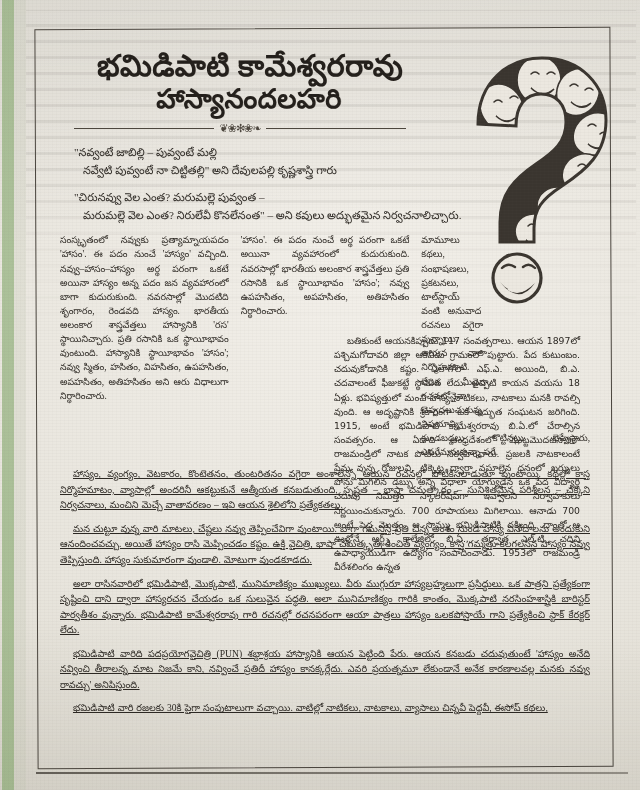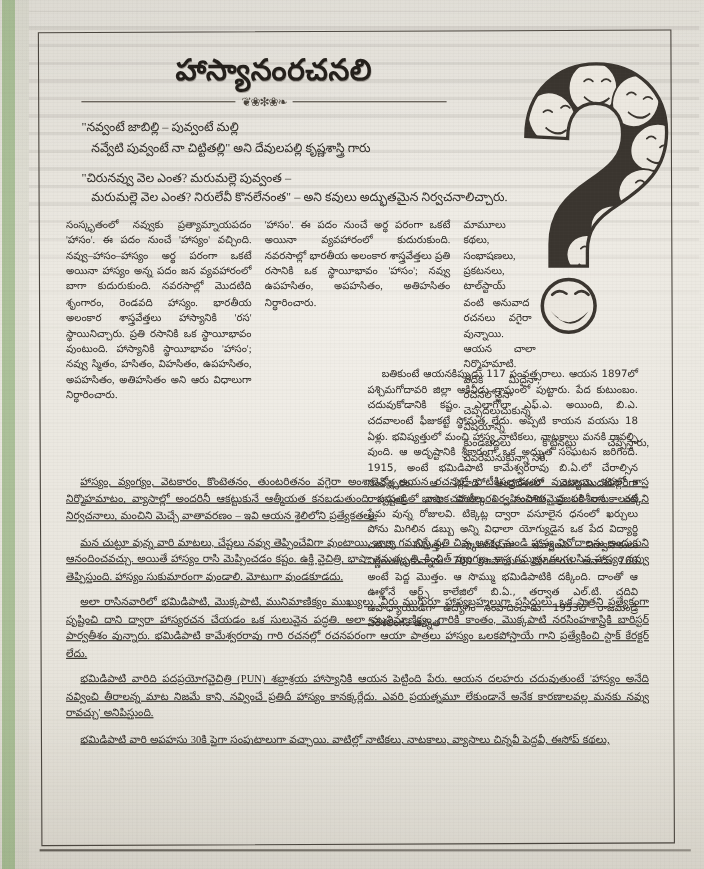--- a/index.html
+++ b/index.html
@@ -260,21 +260,22 @@
         <circle cx="79" cy="232" r="24" fill="#ece8e0" stroke="#3a352f" stroke-width="3.2"></circle>
         <path d="M64 222 q6 -6 13 -1 M85 221 q6 -5 12 1" stroke="#3a352f" stroke-width="2.4" fill="none" stroke-linecap="round"></path>
         <path d="M62 236 q17 20 35 1 q-16 23 -35 -1 Z" fill="#3a352f"></path>
         <path d="M70 243 q9 6 18 0" stroke="#ece8e0" stroke-width="2" fill="none"></path>
       </g>
     </svg>
   </div>
 
   <div class="headline-wrap">
     <div class="headline">
-      <span class="l2">హాస్యానంరచనలి</span>
+      <span class="l1">భమిడిపాటి కామేశ్వరరావు</span>
+      <span class="l2">హాస్యానందలహరి</span>
     </div>
   </div>
 
   <div class="divider">
     <span class="rule"></span>
     <span class="orn">❦❀✻❀❧</span>
     <span class="rule"></span>
   </div>
 
   <div class="quotes">
@@ -303,23 +304,23 @@
       </div>
     </div>
 
     <div class="fullwidth">
       <p class="tp wide ind">హాస్యం, వ్యంగ్యం, వెటకారం, కొంటెతనం, తుంటరితనం వగైరా అంశాలెన్నో ఆయన రచనల్లో పోటీకిసలాడుతూ వుంటాయి. కథల్లో కాస్త నిర్మొహమాటం, వ్యాసాల్లో అందరినీ ఆకట్టుకునే ఆత్మీయత కనబడుతుంది. స్పష్టత – భాషా చమత్కారం – సునిశితమైన పరిశీలన – చక్కని నిర్వచనాలు, మంచిని మెచ్చే వాతావరణం – ఇవి ఆయన శైలిలోని ప్రత్యేకతలు.</p>
       <div class="gap"></div>
       <p class="tp wide ind">మన చుట్టూ వున్న వారి మాటలు, చేష్టలు నవ్వు తెప్పించేవిగా వుంటాయి. బాగా గమనిస్తే ప్రతి చిన్న అంశం నుండి హాస్య వినోదాలను అందుకుని ఆనందించవచ్చు. అయితే హాస్యం రాసి మెప్పించడం కష్టం. ఉక్తి వైచిత్రి, భాషా చమత్కృతి, కించిత్ వ్యంగ్యం, కాస్త గమ్మత్తు కలగలసిన హాస్యం నవ్వు తెప్పిస్తుంది. హాస్యం సుకుమారంగా వుండాలి. మోటుగా వుండకూడదు.</p>
       <div class="gap"></div>
       <p class="tp wide ind">అలా రాసినవారిలో భమిడిపాటి, మొక్కపాటి, మునిమాణిక్యం ముఖ్యులు. వీరు ముగ్గురూ హాస్యబ్రహ్మలుగా ప్రసిద్ధులు. ఒక పాత్రని ప్రత్యేకంగా సృష్టించి దాని ద్వారా హాస్యరచన చేయడం ఒక సులువైన పద్ధతి. అలా మునిమాణిక్యం గారికి కాంతం, మొక్కపాటి నరసింహశాస్త్రికి బారిస్టర్ పార్వతీశం వున్నారు. భమిడిపాటి కామేశ్వరరావు గారి రచనల్లో రచనపరంగా ఆయా పాత్రలు హాస్యం ఒలకపోస్తాయే గాని ప్రత్యేకించి స్టాక్ కేరక్టర్ లేదు.</p>
       <div class="gap"></div>
-      <p class="tp wide ind">భమిడిపాటి వారిది పదప్రయోగవైచిత్రి (PUN) శబ్దాశ్రయ హాస్యానికి ఆయన పెట్టింది పేరు. ఆయన దలహరు చదువుతుంటే 'హాస్యం అనేది నవ్వించి తీరాలన్న మాట నిజమే కాని, నవ్వించే ప్రతిదీ హాస్యం కానక్కర్లేదు. ఎవరి ప్రయత్నమూ లేకుండానే అనేక కారణాలవల్ల మనకు నవ్వు రావచ్చు' అనిపిస్తుంది.</p>
+      <p class="tp wide ind">భమిడిపాటి వారిది పదప్రయోగవైచిత్రి (PUN) శబ్దాశ్రయ హాస్యానికి ఆయన పెట్టింది పేరు. ఆయన కనబడు చదువుతుంటే 'హాస్యం అనేది నవ్వించి తీరాలన్న మాట నిజమే కాని, నవ్వించే ప్రతిదీ హాస్యం కానక్కర్లేదు. ఎవరి ప్రయత్నమూ లేకుండానే అనేక కారణాలవల్ల మనకు నవ్వు రావచ్చు' అనిపిస్తుంది.</p>
       <div class="gap"></div>
-      <p class="tp wide ind">భమిడిపాటి వారి అపహసు 30కి పైగా సంపుటాలుగా వచ్చాయి. వాటిల్లో నాటికలు, నాటకాలు, వ్యాసాలు చిన్నవీ పెద్దవీ, ఈసోప్ కథలు,</p>
+      <p class="tp wide ind">భమిడిపాటి వారి రజలకు 30కి పైగా సంపుటాలుగా వచ్చాయి. వాటిల్లో నాటికలు, నాటకాలు, వ్యాసాలు చిన్నవీ పెద్దవీ, ఈసోప్ కథలు,</p>
     </div>
 
   </div>
 
   <div style="position:absolute; right:26px; top:300px; width:246px;">
     <p class="tp ind">బతికుంటే ఆయనకిప్పుడు 117 సంవత్సరాలు. ఆయన 1897లో పశ్చిమగోదావరి జిల్లా ఆకివీడు గ్రామంలో పుట్టారు. పేద కుటుంబం. చదువుకోడానికి కష్టం. ఎలాగోలా ఎఫ్.ఎ. అయింది, బి.ఎ. చదవాలంటే ఫీజుకట్టే స్థోమత లేదు. అప్పటి కాయన వయసు 18 ఏళ్లు. భవిష్యత్తులో మంచి హాస్య నాటికలు, నాటకాలు మనకి రావల్సి వుంది. ఆ అదృష్టానికి శ్రీకారంగా ఒక అద్భుత సంఘటన జరిగింది. 1915, అంటే భమిడిపాటి కామేశ్వరరావు బి.ఏ.లో చేరాల్సిన సంవత్సరం. ఆ ఏడాది ఆంధ్రదేశంలో మొట్టమొదటిసారిగా రాజమండ్రిలో నాటక పోటీలు నిర్వహించారు. ప్రజలకి నాటకాలంటే ప్రేమ వున్న రోజులవి. టిక్కెట్ల ద్వారా వసూలైన ధనంలో ఖర్చులు పోను మిగిలిన డబ్బు అన్ని విధాలా యోగ్యుడైన ఒక పేద విద్యార్థి చదువు నిమిత్తం స్కాలర్‌షిప్‌గా ఇవ్వాలని నిర్వాహకులు నిర్ణయించుకున్నారు. 700 రూపాయలు మిగిలాయి. ఆనాడు 700 అంటే పెద్ద మొత్తం. ఆ సొమ్ము భమిడిపాటికి దక్కింది. దాంతో ఆ ఊళ్లోనే ఆర్ట్స్ కాలేజిలో బి.ఏ., తర్వాత ఎల్.టి. చదివి ఉపాధ్యాయుడిగా ఉద్యోగం సంపాదించాడు. 1953లో రాజమండ్రి వీరేశలింగం ఉన్నత</p>
   </div>
 
 </div>
 

